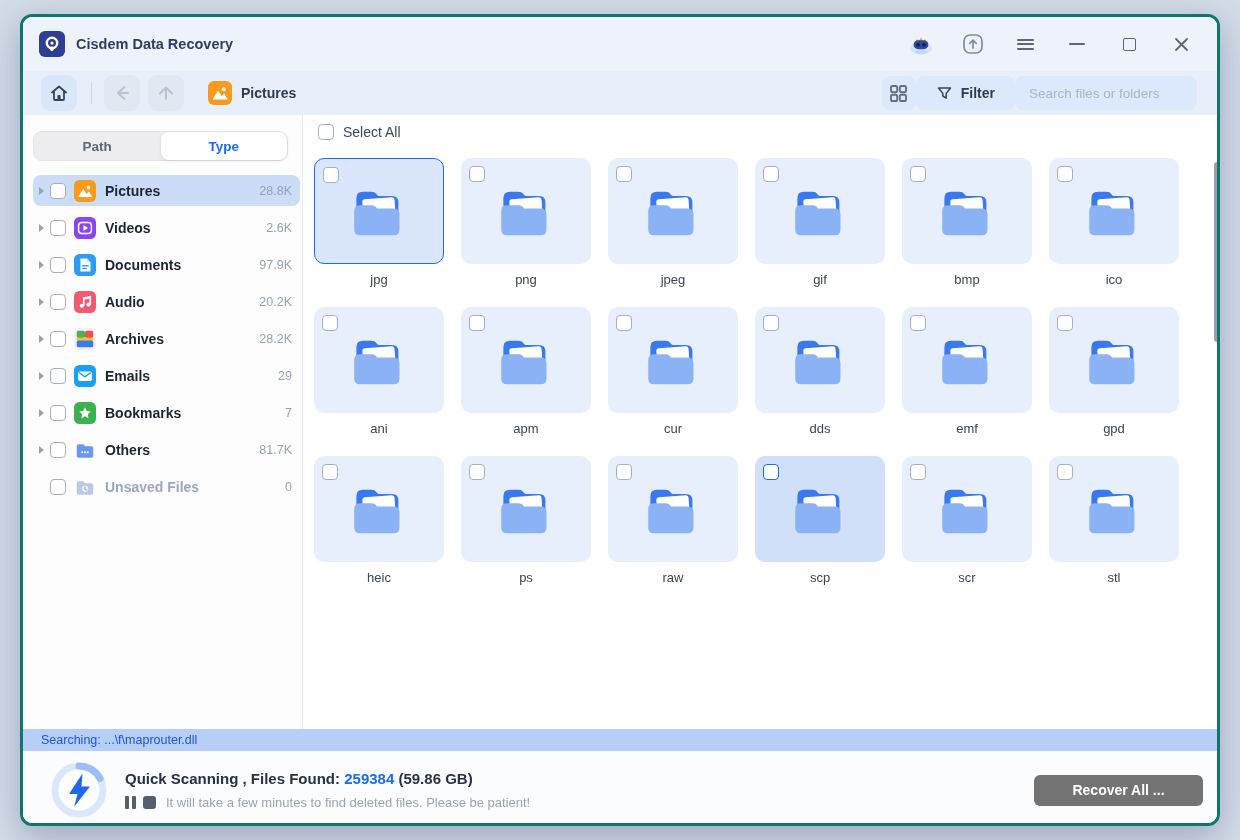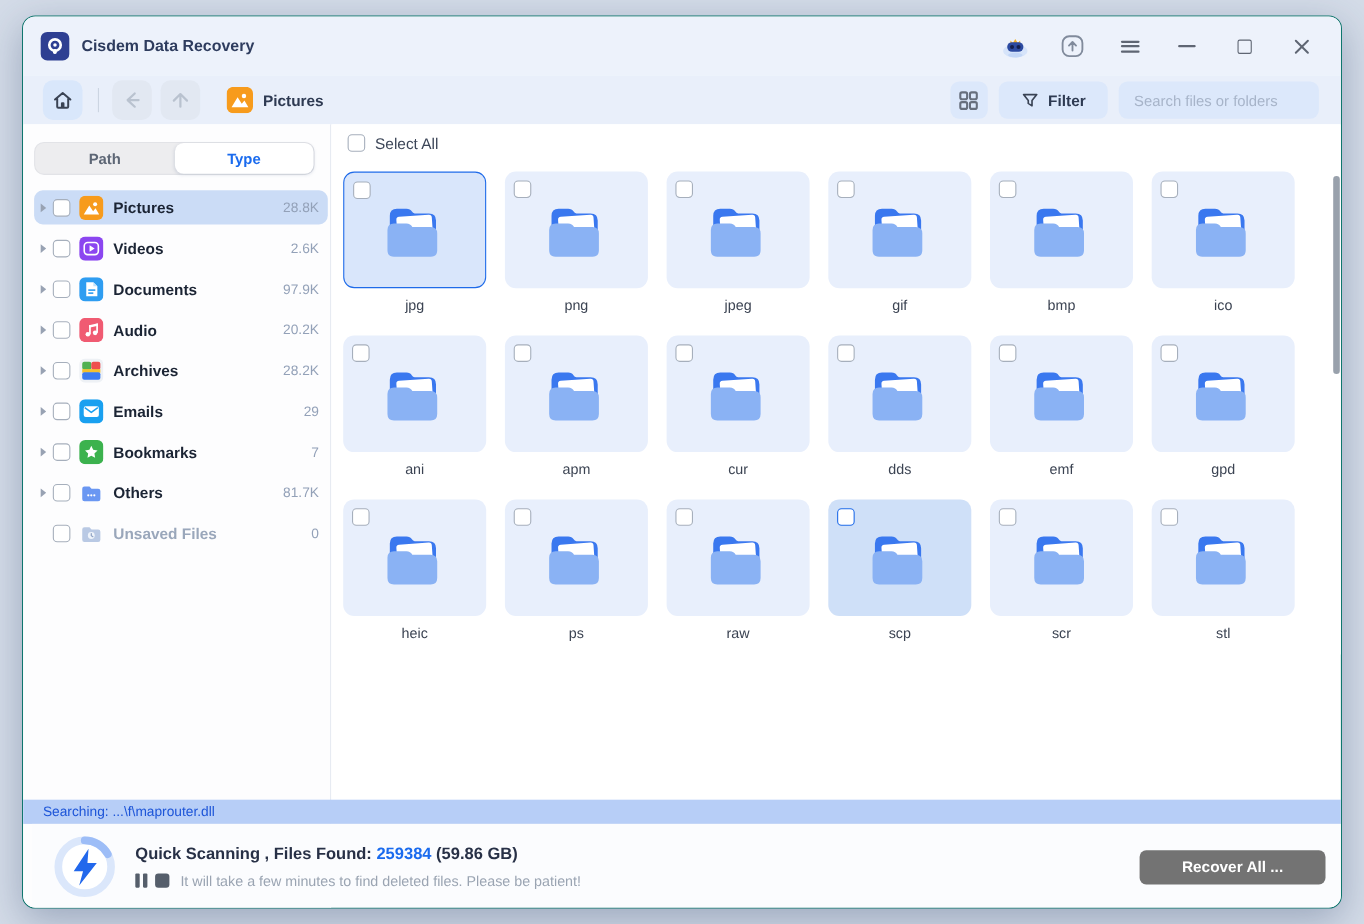--- a/index.html
+++ b/index.html
@@ -5,21 +5,21 @@
   * { margin:0; padding:0; box-sizing:border-box; }
   html,body { width:1240px; height:840px; }
   body {
     font-family:"Liberation Sans", sans-serif;
     background:#d4dce8;
     position:relative; overflow:hidden;
   }
   .window {
     position:absolute; left:20px; top:14px; width:1200px; height:812px;
     background:#ffffff; border-radius:12px; overflow:hidden;
-    box-shadow:0 10px 35px rgba(50,70,110,.35); border:1px solid #0f766e;
+    box-shadow:0 10px 35px rgba(50,70,110,.35); border:3px solid #0f766e;
   }
   
   .titlebar {
     position:absolute; left:0; top:0; width:100%; height:54px;
     background:#edf2fb; display:flex; align-items:center; padding:0 22px 0 16px;
   }
   .logo { width:26px; height:26px; border-radius:6px; background:#2e3f92;
     display:flex; align-items:center; justify-content:center; }
   .app-title { margin-left:11px; font-size:14.5px; font-weight:700; color:#2e3c5e; }
   .tb-right { margin-left:auto; display:flex; align-items:center; gap:24px; }
@@ -31,21 +31,21 @@
   .toolbar {
     position:absolute; left:0; top:54px; width:100%; height:44px;
     background:#e9effa; display:flex; align-items:center; padding:0 20px 0 18px;
   }
   .tool-btn { width:36px; height:36px; border-radius:9px; display:flex; align-items:center; justify-content:center; cursor:pointer; }
   .home-btn { background:#d9e7fb; }
   .nav-btn { background:#e2e8f2; margin-left:8px; }
   .tb-sep { width:1px; height:22px; background:#ccd5e2; margin:0 12px 0 14px; }
   .loc { display:flex; align-items:center; margin-left:24px; gap:9px; }
   .loc-label { font-size:14px; font-weight:700; color:#2e3a52; }
-  .toolbar-right { margin-left:auto; display:flex; gap:10px; }
+  .toolbar-right { margin-left:auto; display:flex; }
   .grid-btn { width:34px; height:34px; border-radius:8px; background:#dce8fb; display:flex; align-items:center; justify-content:center; cursor:pointer; }
   .filter-btn { height:34px; border-radius:8px; background:#dce8fb; display:flex; align-items:center; gap:8px;
     padding:0 20px; cursor:pointer; }
   .filter-btn span { font-size:14px; font-weight:700; color:#2e3a52; }
   .search-box { width:182px; height:34px; border-radius:8px; background:#dce8fb; display:flex; align-items:center; padding:0 10px 0 14px; }
   .search-box input { flex:1; border:none; outline:none; background:transparent; font-size:13.5px; color:#42506a;
     font-family:"Liberation Sans", sans-serif; }
   .search-box input::placeholder { color:#a7b4c9; }
   
   .sidebar { position:absolute; left:0; top:98px; width:280px; height:746px; background:#fdfdfe; }

